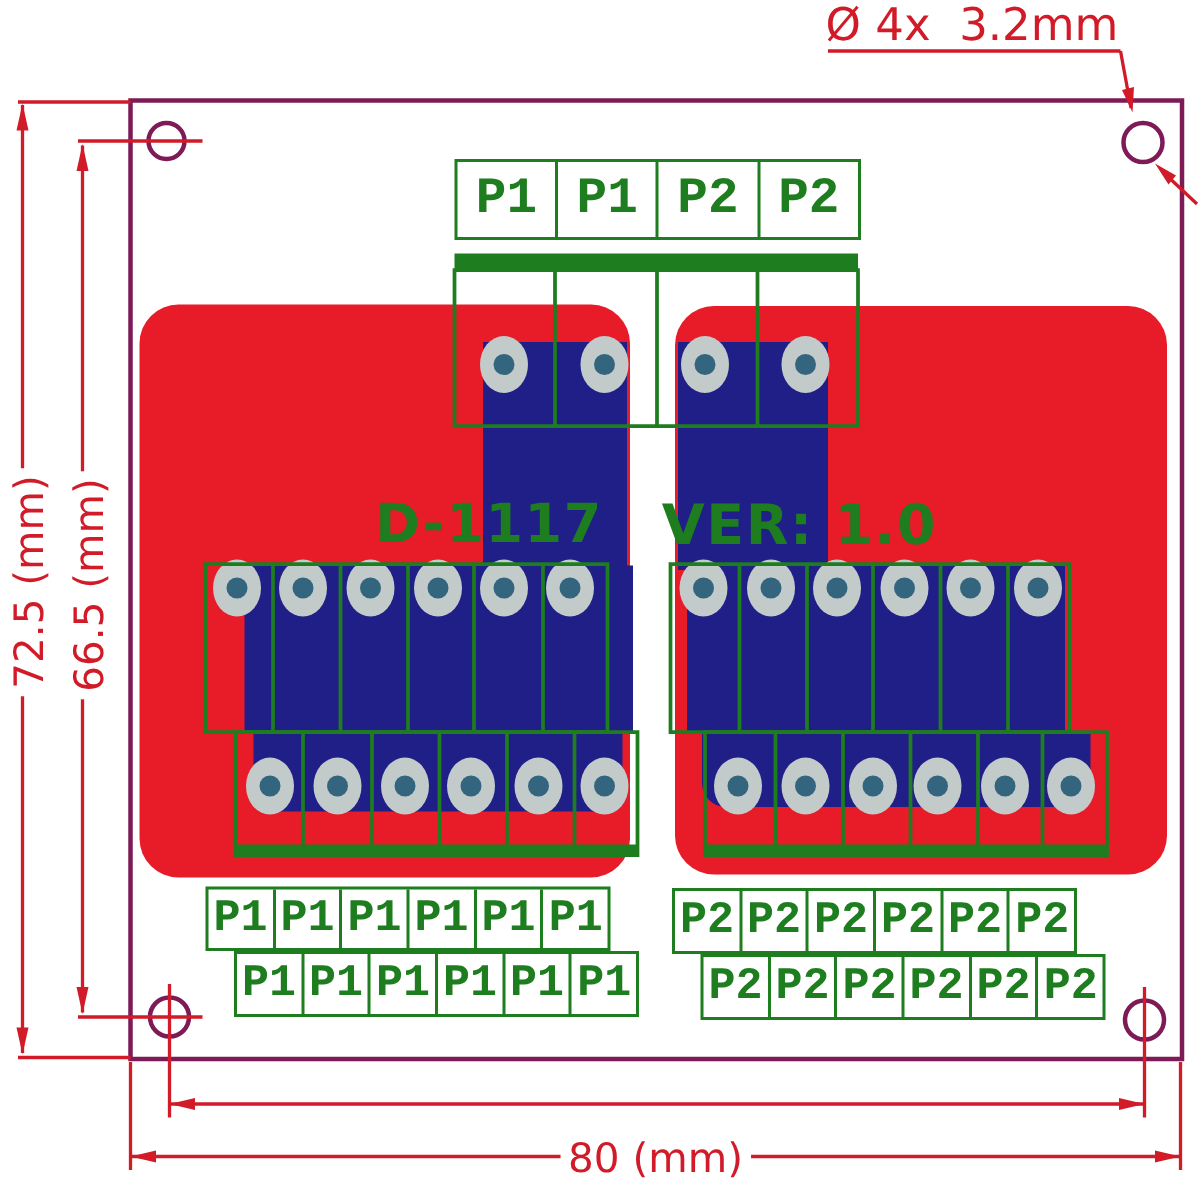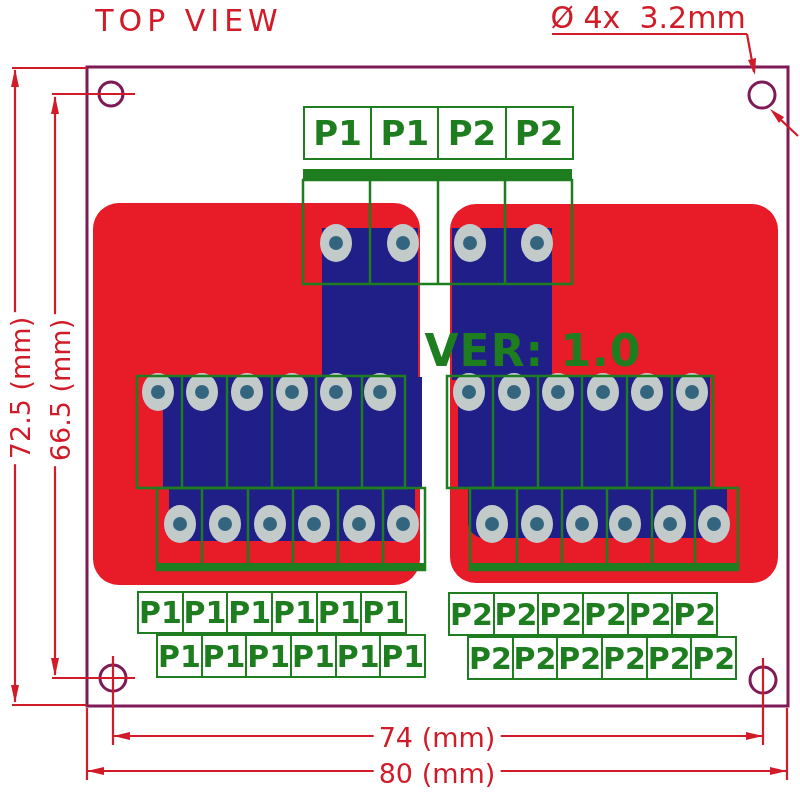--- a/index.html
+++ b/index.html
@@ -33,21 +33,21 @@
   #overlay{position:absolute;left:0;top:0;z-index:4;pointer-events:none;}
   .gline{stroke:var(--silkscreen-green);stroke-width:2.5;fill:none;}
   .gfill{fill:var(--silkscreen-green);stroke:none;}
   .pline{stroke:var(--board-outline-purple);stroke-width:3;fill:none;}
   .pcirc{stroke:var(--board-outline-purple);stroke-width:3;fill:#ffffff;}
   .rline{stroke:var(--dimension-red);stroke-width:2.2;fill:none;}
   .rfill{fill:var(--dimension-red);stroke:none;}
   .green-row{position:absolute;display:flex;border:2px solid var(--silkscreen-green);
     background:transparent;z-index:5;}
   .green-cell{display:flex;align-items:center;justify-content:center;
-    color:var(--silkscreen-green);font-weight:bold;}
+    color:var(--silkscreen-green);font-weight:bold;font-family:Liberation Mono, monospace;}
   .green-cell + .green-cell{border-left:2px solid var(--silkscreen-green);}
   .silk{position:absolute;color:var(--silkscreen-green);font-weight:bold;z-index:5;
     transform:translate(-50%,-50%);white-space:pre;letter-spacing:1px;}
   .red-text{position:absolute;color:var(--dimension-red);z-index:6;white-space:pre;
     transform:translate(-50%,-50%);}
   .dim-text{background:#ffffff;padding:0 5px;font-size:27px;}
   .dim-v{transform:translate(-50%,-50%) rotate(-90deg);}
   .page-title{font-size:30px;letter-spacing:5px;}
   .drill-note{font-size:30px;}
 </style>
@@ -167,21 +167,20 @@
       <div class="green-row" style="left: 467px; top: 636px;">
         <div class="green-cell" style="width: 42.7px; height: 40px; font-size: 30px;">P2</div>
         <div class="green-cell" style="width: 42.7px; height: 40px; font-size: 30px;">P2</div>
         <div class="green-cell" style="width: 42.7px; height: 40px; font-size: 30px;">P2</div>
         <div class="green-cell" style="width: 42.7px; height: 40px; font-size: 30px;">P2</div>
         <div class="green-cell" style="width: 42.7px; height: 40px; font-size: 30px;">P2</div>
         <div class="green-cell" style="width: 42.7px; height: 40px; font-size: 30px;">P2</div>
       </div>
     </div>
 
-  <div class="silk" style="left:533px;top:350px;font-size:44px;">VER: 1.0</div>
+  <div class="silk" style="left:326px;top:350px;font-size:36px;">D-1117</div>
+  <div class="silk" style="left:533px;top:350px;font-size:37px;">VER: 1.0</div>
 
-  <div class="red-text page-title" style="left:189px;top:20px;">TOP VIEW</div>
   <div class="red-text drill-note" style="left:648px;top:17px;">Ø 4x  3.2mm</div>
   <div class="red-text dim-text dim-v" style="left:20px;top:388px;">72.5 (mm)</div>
   <div class="red-text dim-text dim-v" style="left:60px;top:390px;">66.5 (mm)</div>
-  <div class="red-text dim-text" style="left:437px;top:737px;">74 (mm)</div>
   <div class="red-text dim-text" style="left:437px;top:773px;text-align:center;">80 (mm)</div>
 </div>
 
 </body></html>

